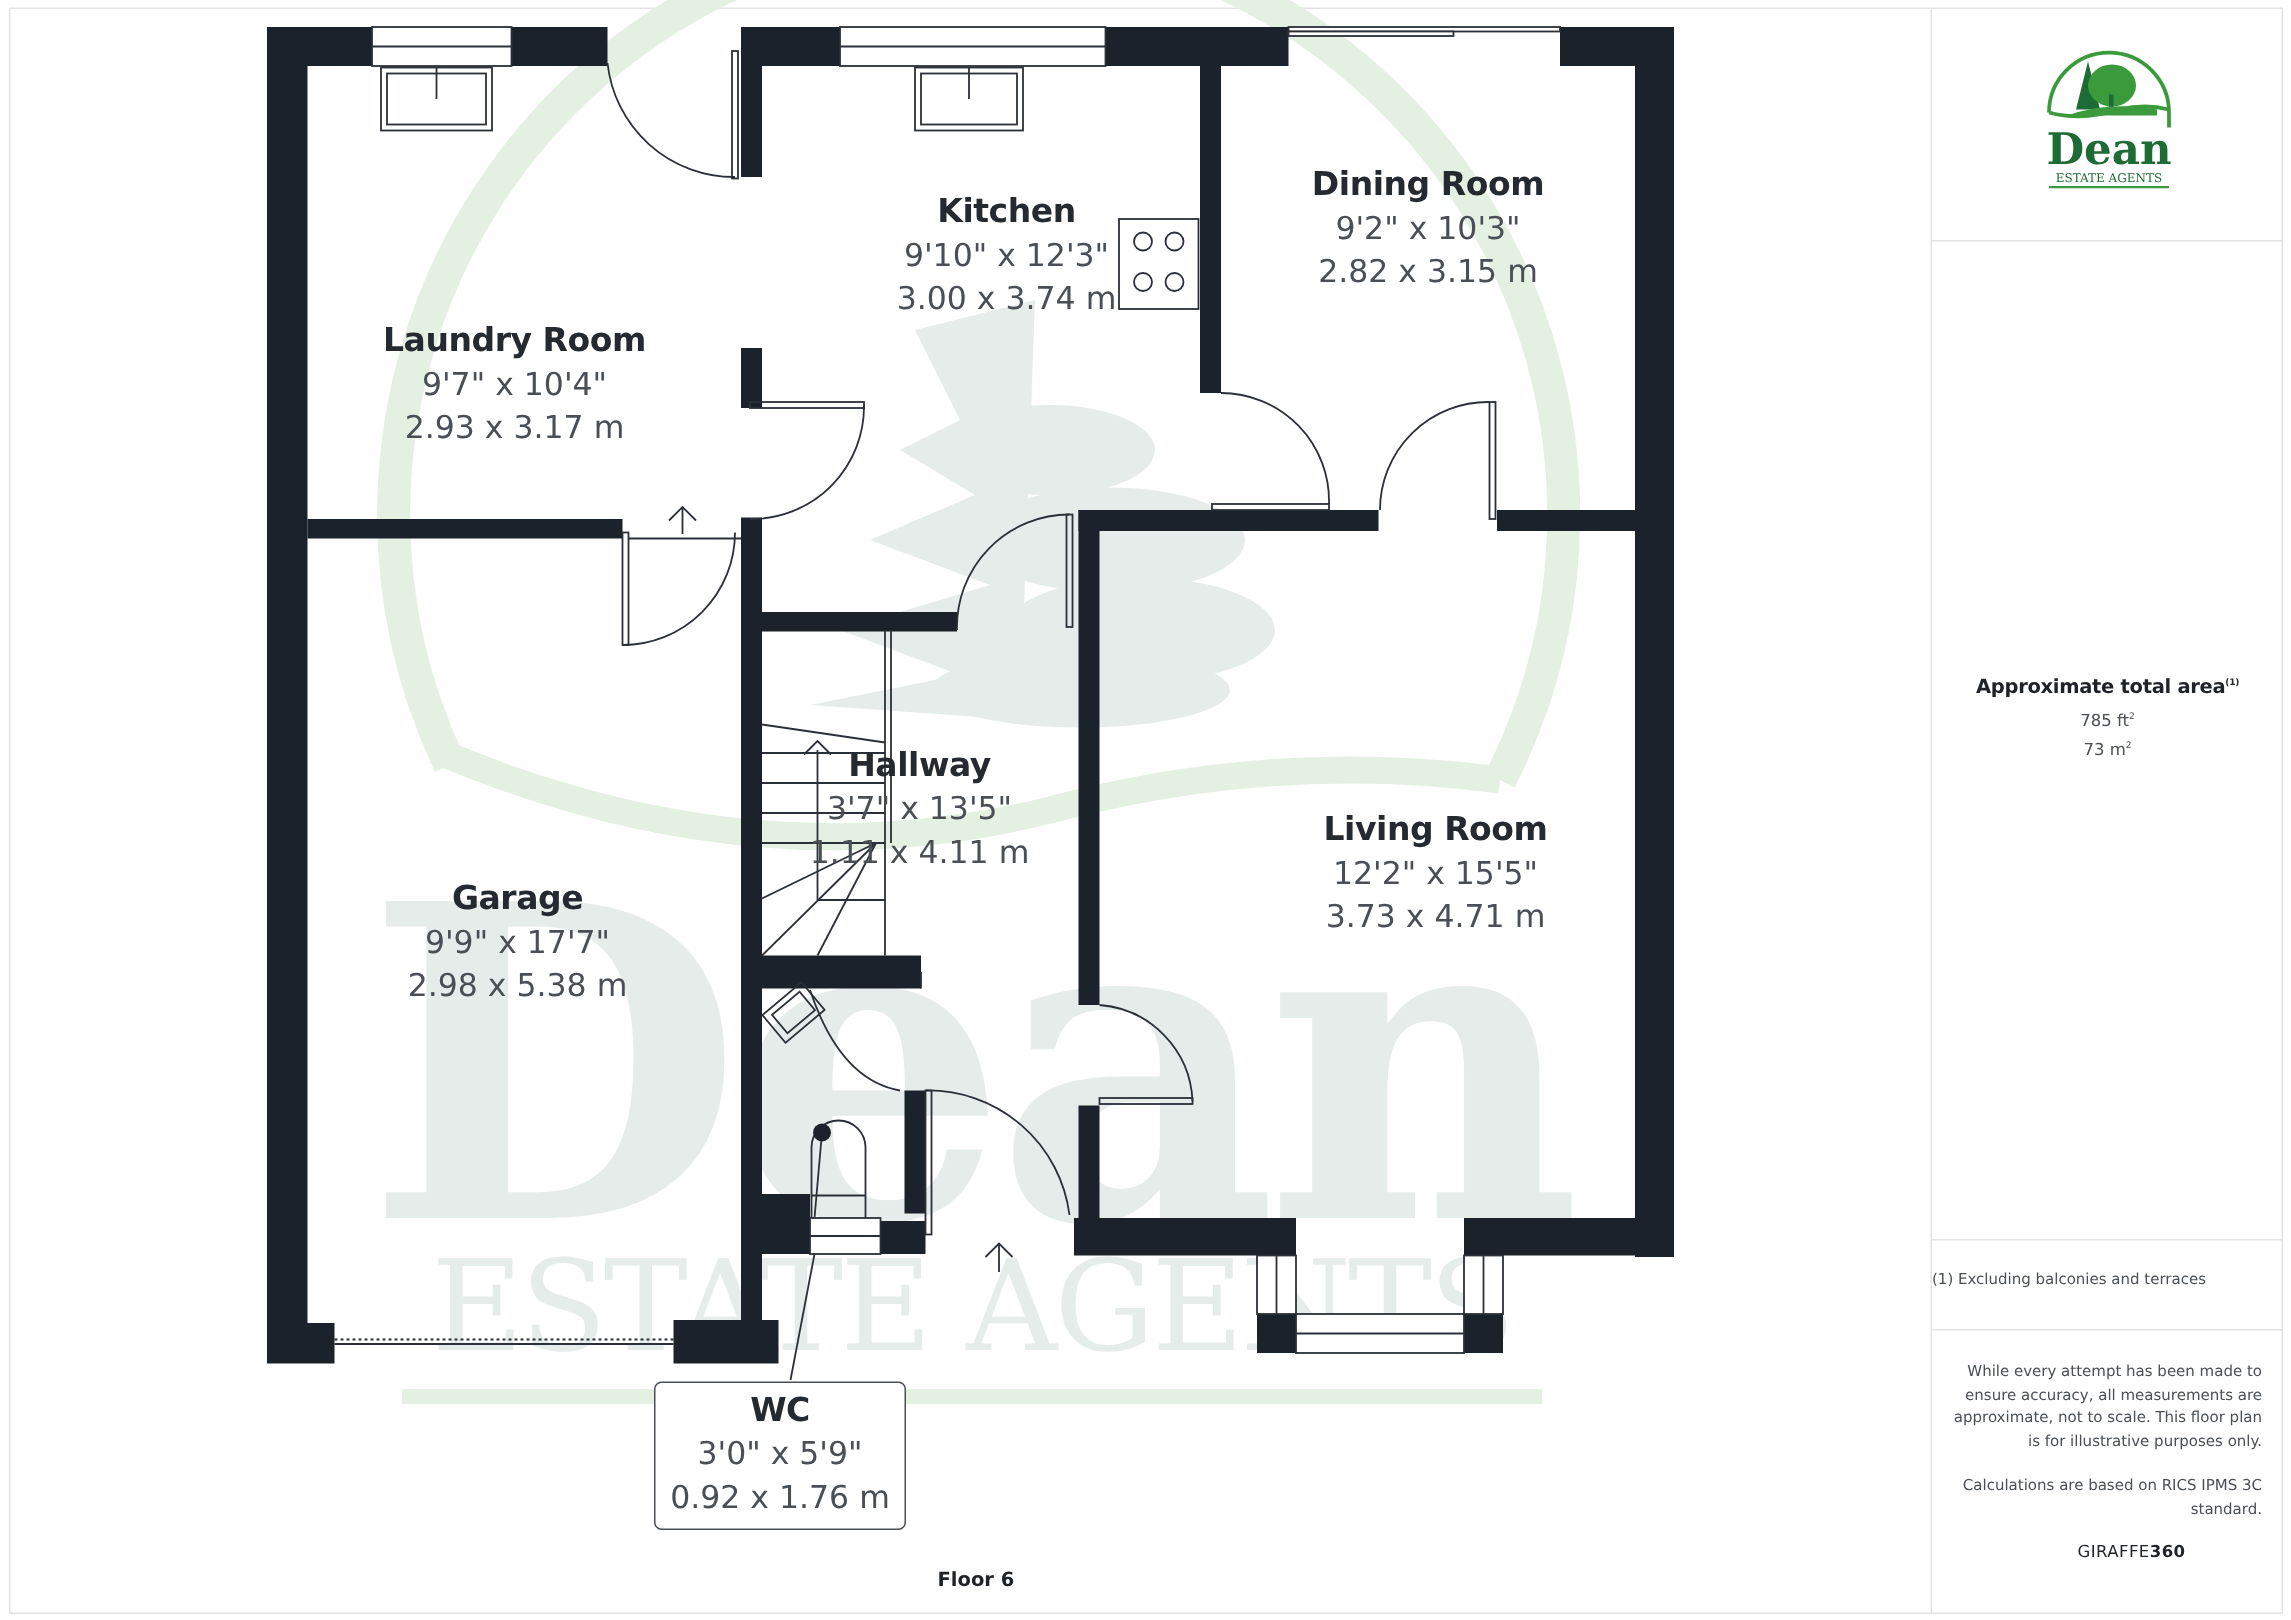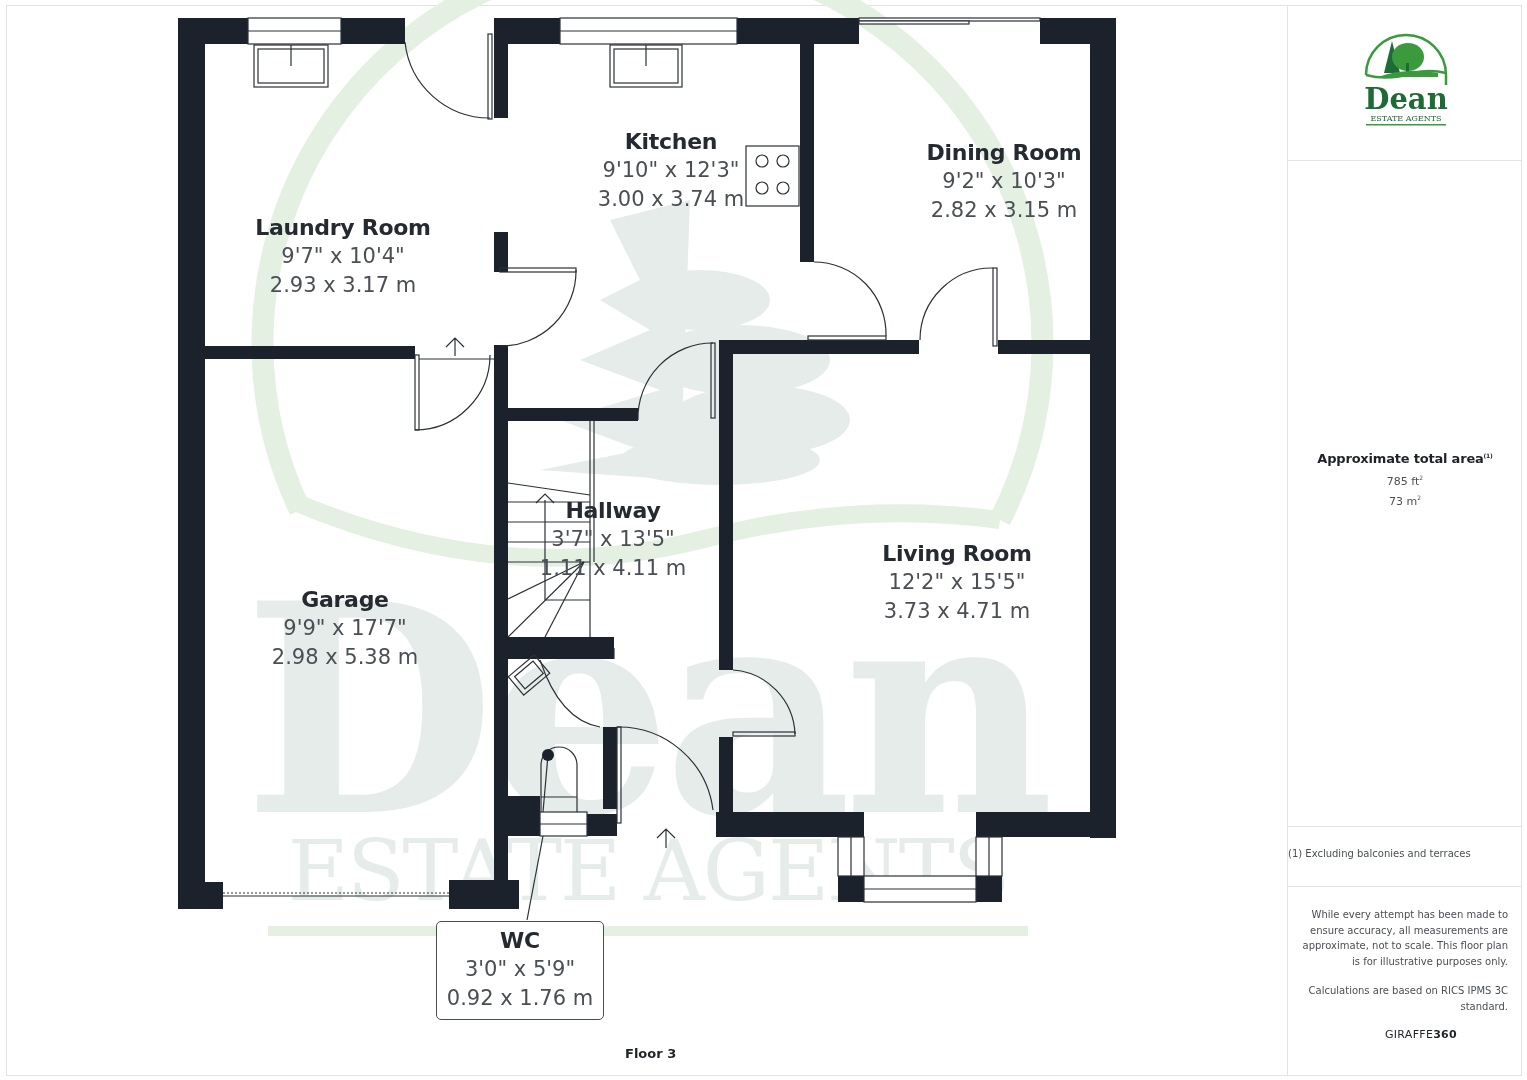--- a/index.html
+++ b/index.html
@@ -179,21 +179,21 @@
 <div class="room-label" style="left:343px;top:170px;margin-top:44px;">
   <div class="name">Laundry Room</div>
   <div class="dim">9'7" x 10'4"</div>
   <div class="dim">2.93 x 3.17 m</div>
 </div>
 <div class="room-label" style="left:671px;top:128px;">
   <div class="name">Kitchen</div>
   <div class="dim">9'10" x 12'3"</div>
   <div class="dim">3.00 x 3.74 m</div>
 </div>
-<div class="room-label" style="left:1004px;top:110px;margin-top:29px;">
+<div class="room-label" style="left:952px;top:110px;">
   <div class="name">Dining Room</div>
   <div class="dim">9'2" x 10'3"</div>
   <div class="dim">2.82 x 3.15 m</div>
 </div>
 <div class="room-label" style="left:613px;top:497px;">
   <div class="name">Hallway</div>
   <div class="dim">3'7" x 13'5"</div>
   <div class="dim">1.11 x 4.11 m</div>
 </div>
 <div class="room-label" style="left:345px;top:586px;">
@@ -206,21 +206,21 @@
   <div class="dim">12'2" x 15'5"</div>
   <div class="dim">3.73 x 4.71 m</div>
 </div>
 <div class="wc-box"></div>
 <div class="room-label" style="left:520px;top:927px;">
   <div class="name">WC</div>
   <div class="dim">3'0" x 5'9"</div>
   <div class="dim">0.92 x 1.76 m</div>
 </div>
 
-<div class="floor-label">Floor 3</div>
+<div class="floor-label">Floor 6</div>
 
 <div class="side-divider"></div>
 <div class="side">
   <svg class="logo" viewBox="0 0 96 100">
     <path d="M8 42 A40 40 0 0 1 88 42 L88 52" fill="none" stroke="#3a9a3c" stroke-width="2.5"></path>
     <path d="M8 42 Q30 48 55 40 Q72 36 88 40" fill="none" stroke="#3a9a3c" stroke-width="2.5"></path>
     <g>
       <path d="M34 8 L26 40 L42 40 Z" fill="#1d6b35"></path>
       <ellipse cx="50" cy="24" rx="16" ry="14" fill="#3a9a3c"></ellipse>
       <rect x="48" y="30" width="3" height="12" fill="#1d6b35"></rect>

